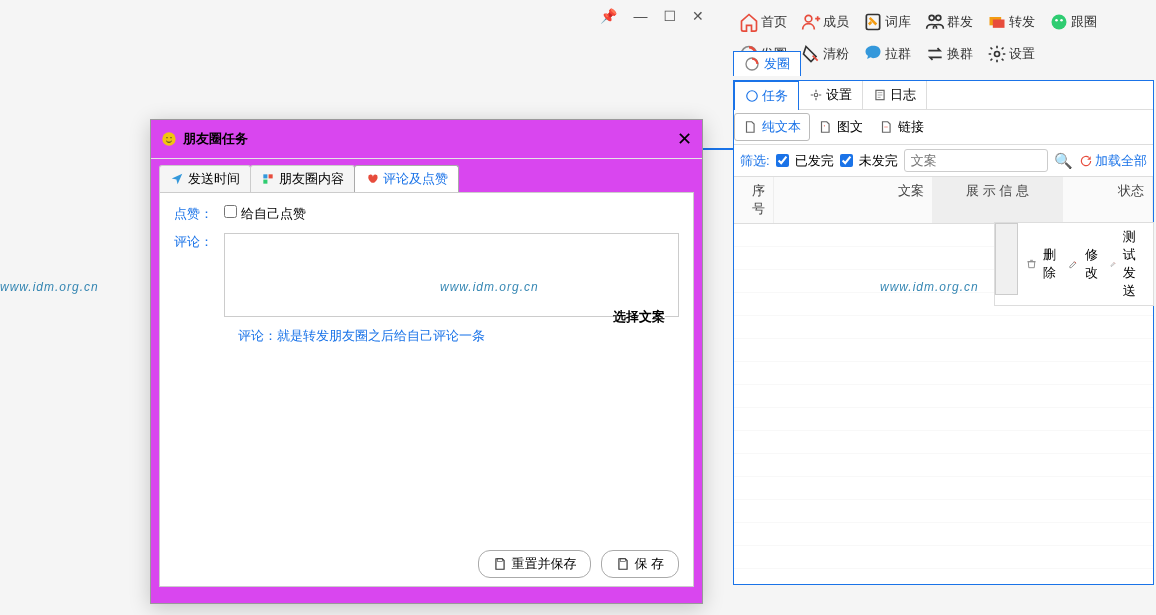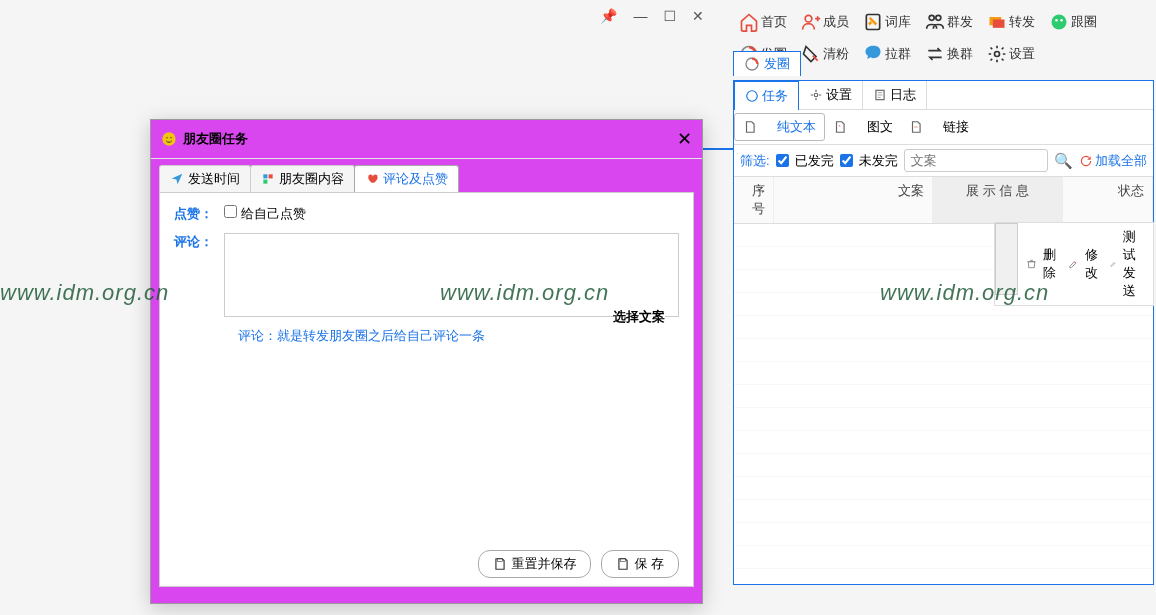--- a/index.html
+++ b/index.html
@@ -18,21 +18,21 @@
     
     .right-panel { position: absolute; top: 80px; left: 733px; right: 2px; bottom: 30px; border: 1px solid #1a73e8; background: #fff; }
     .right-tab-outer { position: absolute; top: -30px; left: -1px; border: 1px solid #1a73e8; border-bottom: none; padding: 3px 10px; display: flex; align-items: center; gap: 4px; background:#fff; }
     .right-tab-outer span { color: #1a73e8; font-weight: 500; }
     
     .sub-tabs { display: flex; border-bottom: 1px solid #ddd; }
     .sub-tab { display: flex; align-items: center; gap: 3px; padding: 5px 10px; cursor: pointer; border-right: 1px solid #ddd; }
     .sub-tab.active { color: #1a73e8; border: 1px solid #1a73e8; border-bottom: none; margin-bottom: -1px; background:#fff;}
     
     .content-tabs { display: flex; border-bottom: 1px solid #ddd; padding: 3px 0; }
-    .content-tab { display: flex; align-items: center; gap: 20px; padding: 4px 8px; cursor: pointer; }
+    .content-tab { display: flex; align-items: center; gap: 5px; padding: 4px 8px; cursor: pointer; }
     .content-tab.active { border: 1px solid #bbb; border-radius: 3px; color:#1a73e8;}
     
     .filter-row { display: flex; align-items: center; gap: 6px; padding: 4px 6px; border-bottom: 1px solid #ddd; flex-wrap: nowrap; }
     .filter-row label { color: #1a73e8; }
     .filter-row input[type=text] { flex: 1; min-width: 60px; padding: 3px 6px; border: 1px solid #ccc; border-radius: 3px; }
     .search-ico { color: #1a73e8; font-size: 15px; }
     .reload-btn { display: flex; align-items: center; gap: 2px; color: #1a73e8; cursor:pointer; }
     
     .table-header { display: flex; border-bottom: 1px solid #ddd; background: #fafafa; }
     .th { padding: 5px 8px; border-right: 1px solid #eee; color: #444; text-align: right; }
@@ -50,34 +50,34 @@
     .dialog-title { display: flex; align-items: center; padding: 8px 10px; border-bottom: 1px solid #e5e5e5; }
     .dialog-title .t { flex: 1; font-weight: bold; margin-left:6px;}
     .dialog-title .close { font-size: 18px; cursor: pointer; }
     
     .dlg-tabs { display: flex; padding: 6px 8px 0; }
     .dlg-tab { display: flex; align-items: center; gap: 4px; padding: 4px 10px; border: 1px solid #ccc; border-bottom: none; background: #f5f5f5; margin-right: -1px; cursor: pointer; border-radius: 3px 3px 0 0;}
     .dlg-tab.active { background: #fff; color: #1a73e8; border-color:#aaa; position:relative; z-index:2;}
     
     .dlg-body { border: 1px solid #ccc; margin: 0 8px 8px; height: 395px; padding: 12px 14px; position: relative; background:#fff;}
     .form-row { display: flex; align-items: flex-start; margin-bottom: 10px; }
-    .form-row .lbl { width: 50px; color: #1a73e8; font-weight:700;}
+    .form-row .lbl { width: 50px; color: #1a73e8; font-weight:400;}
     .comment-area { flex: 1; border: 1px solid #ccc; height: 84px; position: relative; padding:4px; resize:none;}
     .choose-btn { position: absolute; right: 28px; top: 115px; font-weight: bold; cursor:pointer; background:#fff; border:none; }
     .hint { color: #1a73e8; margin-left: 64px; }
     
     .dlg-footer { position: absolute; bottom: 8px; right: 14px; display: flex; gap: 10px; }
     .btn { display: flex; align-items: center; gap: 4px; padding: 4px 14px; border: 1px solid #aaa; background: #fff; cursor: pointer; border-radius:12px;}
     
     
     .arrow { position: absolute; top: 148px; left: 565px; width: 168px; height: 2px; background: #1a73e8; }
     .arrow::before { content: ""; position: absolute; left: -8px; top: -4px; border: 5px solid transparent; border-right: 8px solid #1a73e8; }
     
     
-    .wm { position: absolute; color: #14532d; font-style: italic; font-size: 22px; opacity: .8; pointer-events:none; letter-spacing:1px;}
+    .wm { position: absolute; color: #0369a1; font-style: italic; font-size: 12px; opacity: .8; pointer-events:none; letter-spacing:1px;}
     .chk{accent-color:#1a73e8;}
   </style>
 </head>
 <body>
 
 <div class="window-controls">
   <span>📌</span>
   <span>—</span>
   <span>☐</span>
   <span>✕</span>

